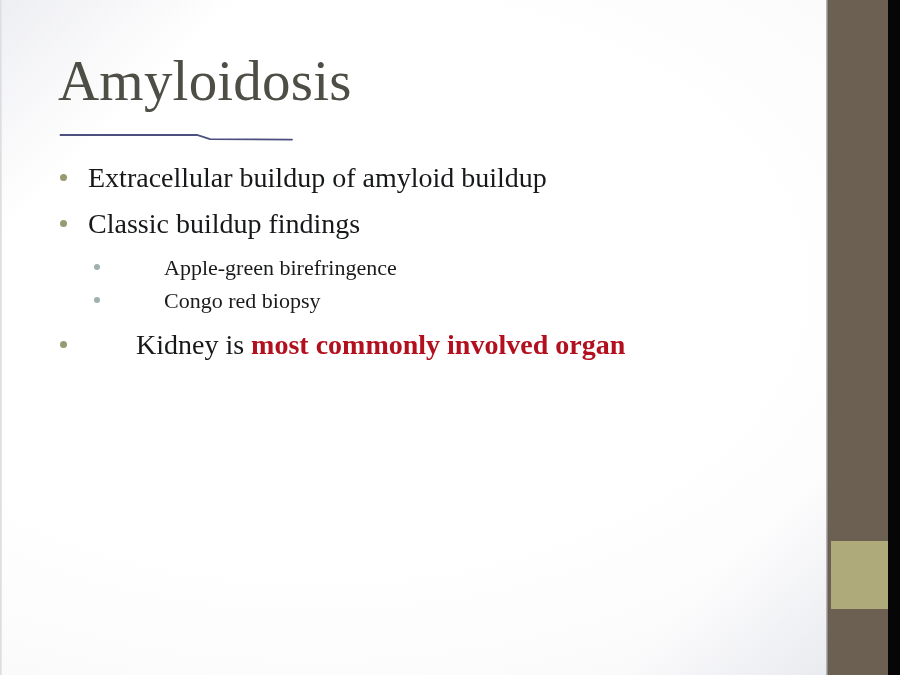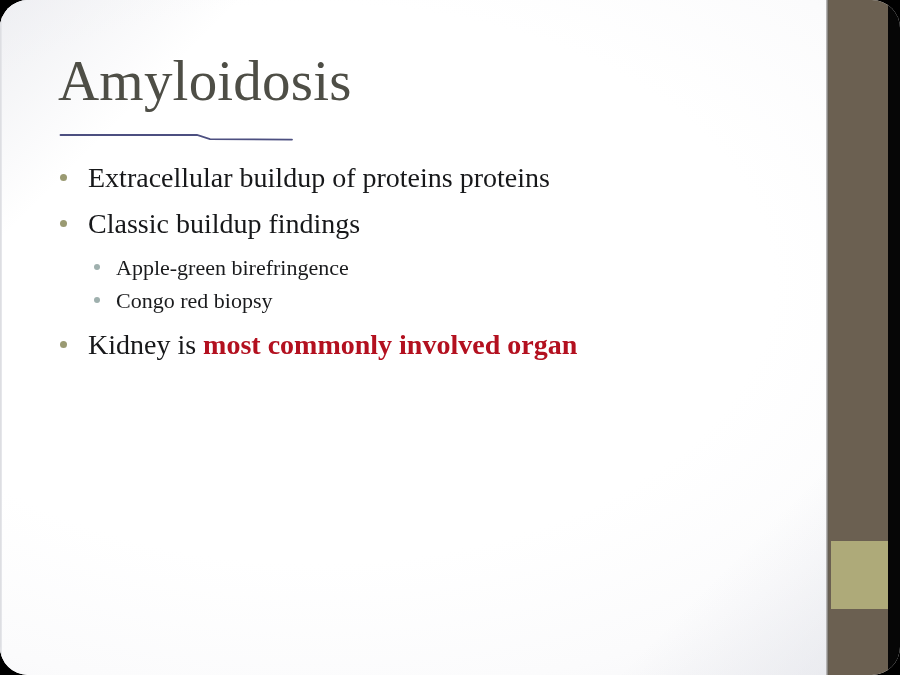--- a/index.html
+++ b/index.html
@@ -8,21 +8,20 @@
     padding: 0;
     background: #000;
   }
   #slide {
     position: relative;
     width: 900px;
     height: 675px;
     overflow: hidden;
     font-family: "Liberation Serif", "DejaVu Serif", serif;
     background: #ffffff;
-    border-radius: 28px;
   }
 
   
   .canvas {
     position: absolute;
     left: 0;
     top: 0;
     width: 829px;
     height: 675px;
     background:
@@ -137,22 +136,23 @@
     border-radius: 50%;
     background: #9fb0ae;
     margin-right: 16px;
     position: relative;
     top: -5px;
   }
   .lvl2 .txt {
     font-size: 22px;
     line-height: 1.32;
     color: #1a1b1d;
-  }
-  .gap-before { margin-top: 12px; }
+    margin-left: 48px;
+  }
+  .gap-before { margin-top: 12px; gap: 48px; }
   .emph {
     color: #b3101f;
     font-weight: bold;
   }
 </style>
 </head>
 <body>
 
 <div id="slide">
 
@@ -163,21 +163,21 @@
     <h1 class="slide-title">Amyloidosis</h1>
     <svg class="title-rule" viewBox="0 0 232 22">
       <path d="M0.5,13.0 L137,13.0 L150,17.2 L232,17.6" stroke="#4c4f80" stroke-width="1.8" fill="none" stroke-linecap="round"></path>
     </svg>
   </div>
 
   <div class="body-block">
 
     <div class="bullet-row lvl1">
       <span class="dot"></span>
-      <span class="txt">Extracellular buildup of proteins proteins</span>
+      <span class="txt">Extracellular buildup of amyloid buildup</span>
     </div>
 
     <div class="bullet-row lvl1">
       <span class="dot"></span>
       <span class="txt">Classic buildup findings</span>
     </div>
 
     <div class="bullet-row lvl2">
       <span class="dot"></span>
       <span class="txt">Apple-green birefringence</span>

